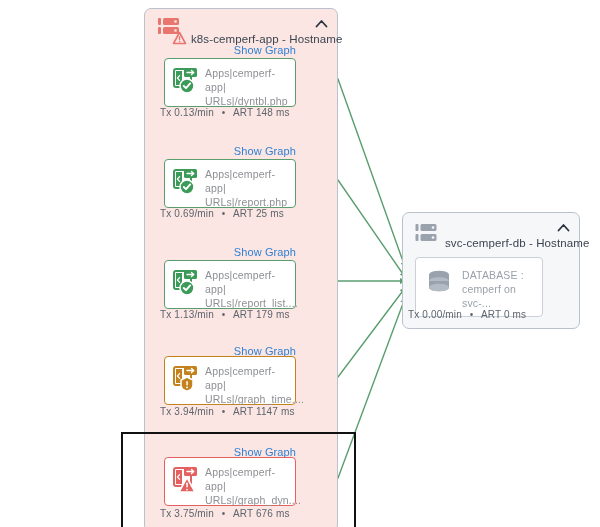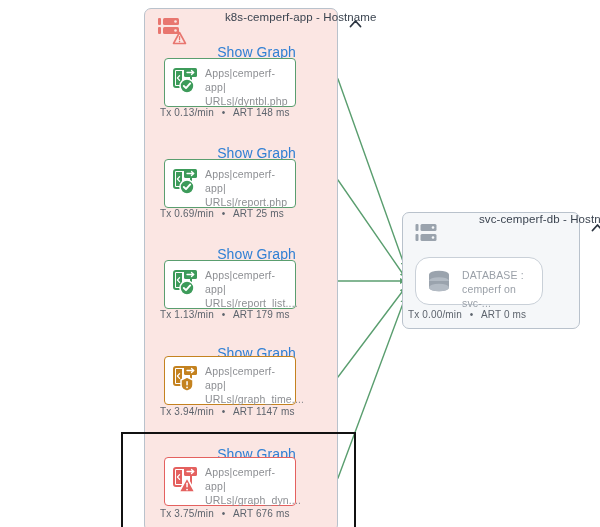--- a/index.html
+++ b/index.html
@@ -52,22 +52,21 @@
     height: 117px;
     background: #f5f7f9;
   }
 
   .host-header {
     position: absolute;
     left: 0; top: 0;
     width: 100%;
     height: 36px;
     display: flex;
-    align-items: flex-start;
-    padding-left: 34px;
+    align-items: flex-end;
   }
   .host-title {
     font-size: 11.5px;
     color: #3b4450;
     white-space: nowrap;
     letter-spacing: .1px;
   }
   .host-group.app .host-title { margin-left: 46px; margin-top: 2px; }
   .host-group.db  .host-title { margin-left: 42px; margin-top: 0px; }
 
@@ -99,23 +98,22 @@
     border-radius: 4px;
     width: 132px;
     height: 49px;
     left: 164px;
   }
   .node.state-warn   { border-color: #c4821f; }
   .node.state-error  { border-color: #e4615f; }
   .node.db-node {
     border-color: #c9d0d8;
     width: 128px;
-    height: 48px;
+    height: 60px;
     left: 415px;
-    border-radius: 14px;
   }
 
   .node-icon {
     position: absolute;
     left: 7px;
     top: 8px;
     width: 28px;
     height: 27px;
   }
   .node.db-node .node-icon { left: 10px; top: 12px; width: 26px; height: 24px; }
@@ -129,21 +127,21 @@
     line-height: 14px;
     color: #8d8f93;
     white-space: pre-line;
     letter-spacing: .15px;
   }
   .node.db-node .node-label { left: 46px; top: 10px; color: #9aa0a8; }
 
   
   .show-graph {
     position: absolute;
-    font-size: 14px;
+    font-size: 11px;
     color: #2f7fd4;
     left: 164px;
     width: 132px;
     text-align: right;
     cursor: pointer;
     letter-spacing: .1px;
   }
 
   
   .metrics {

